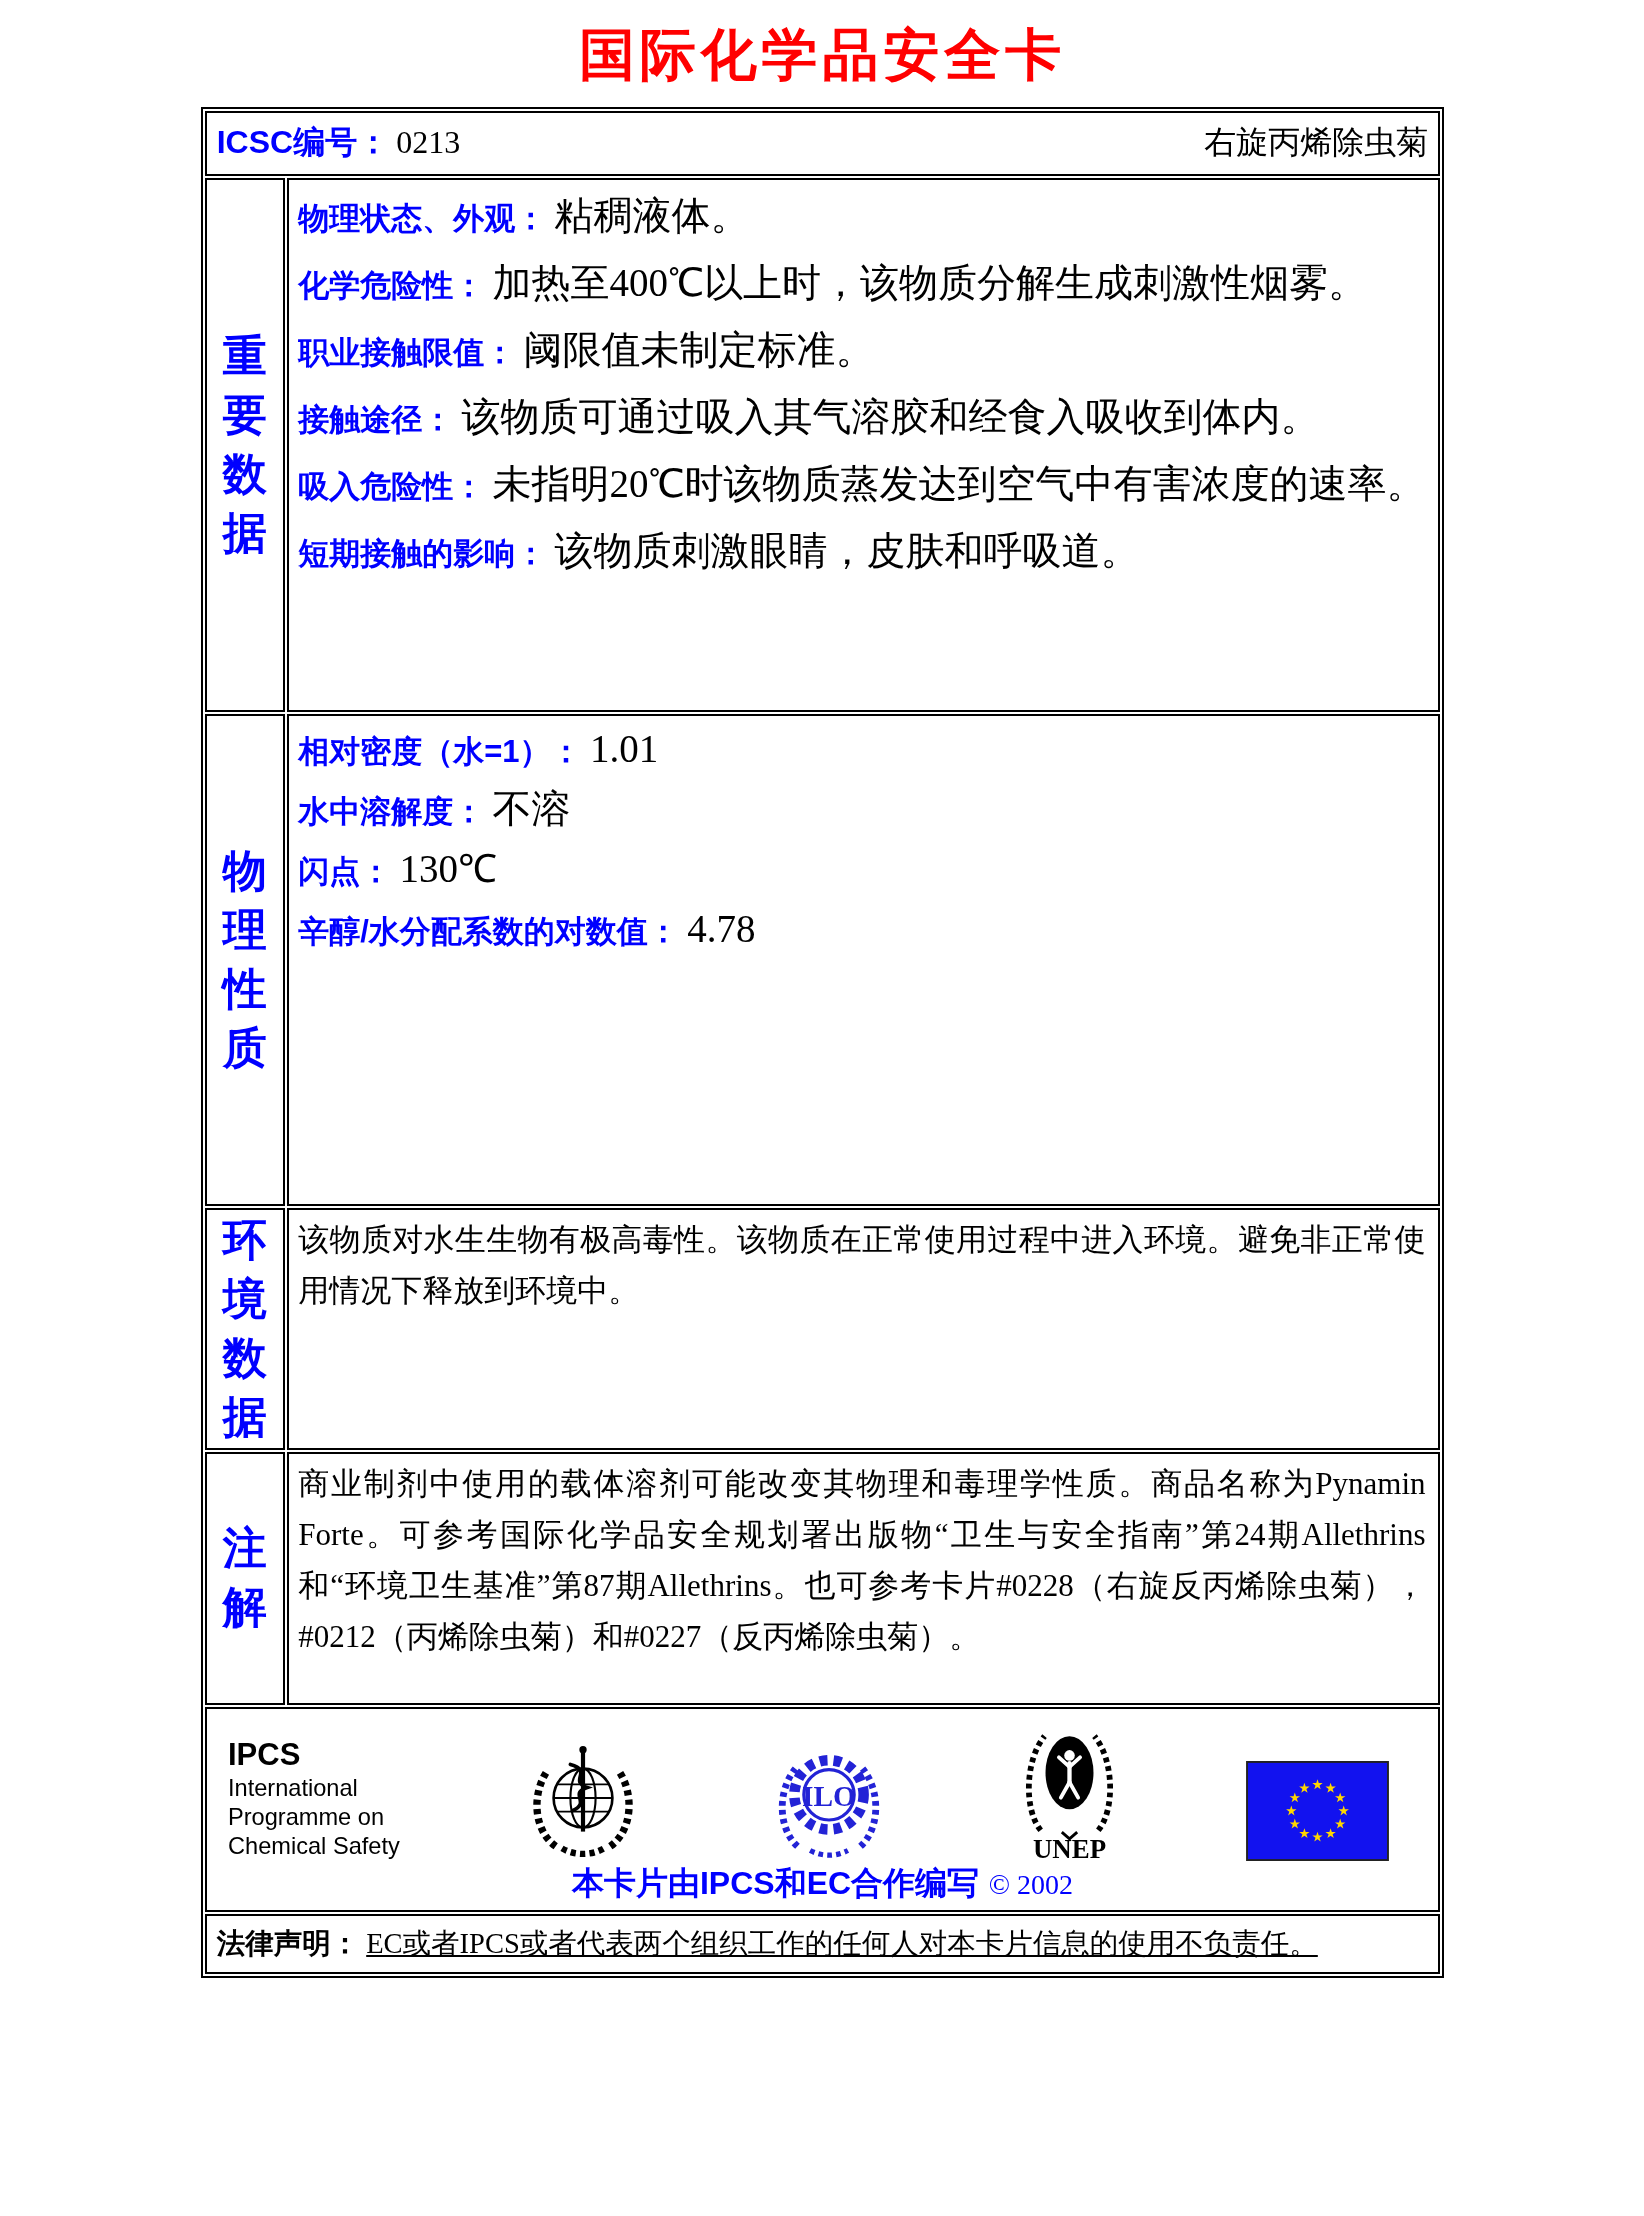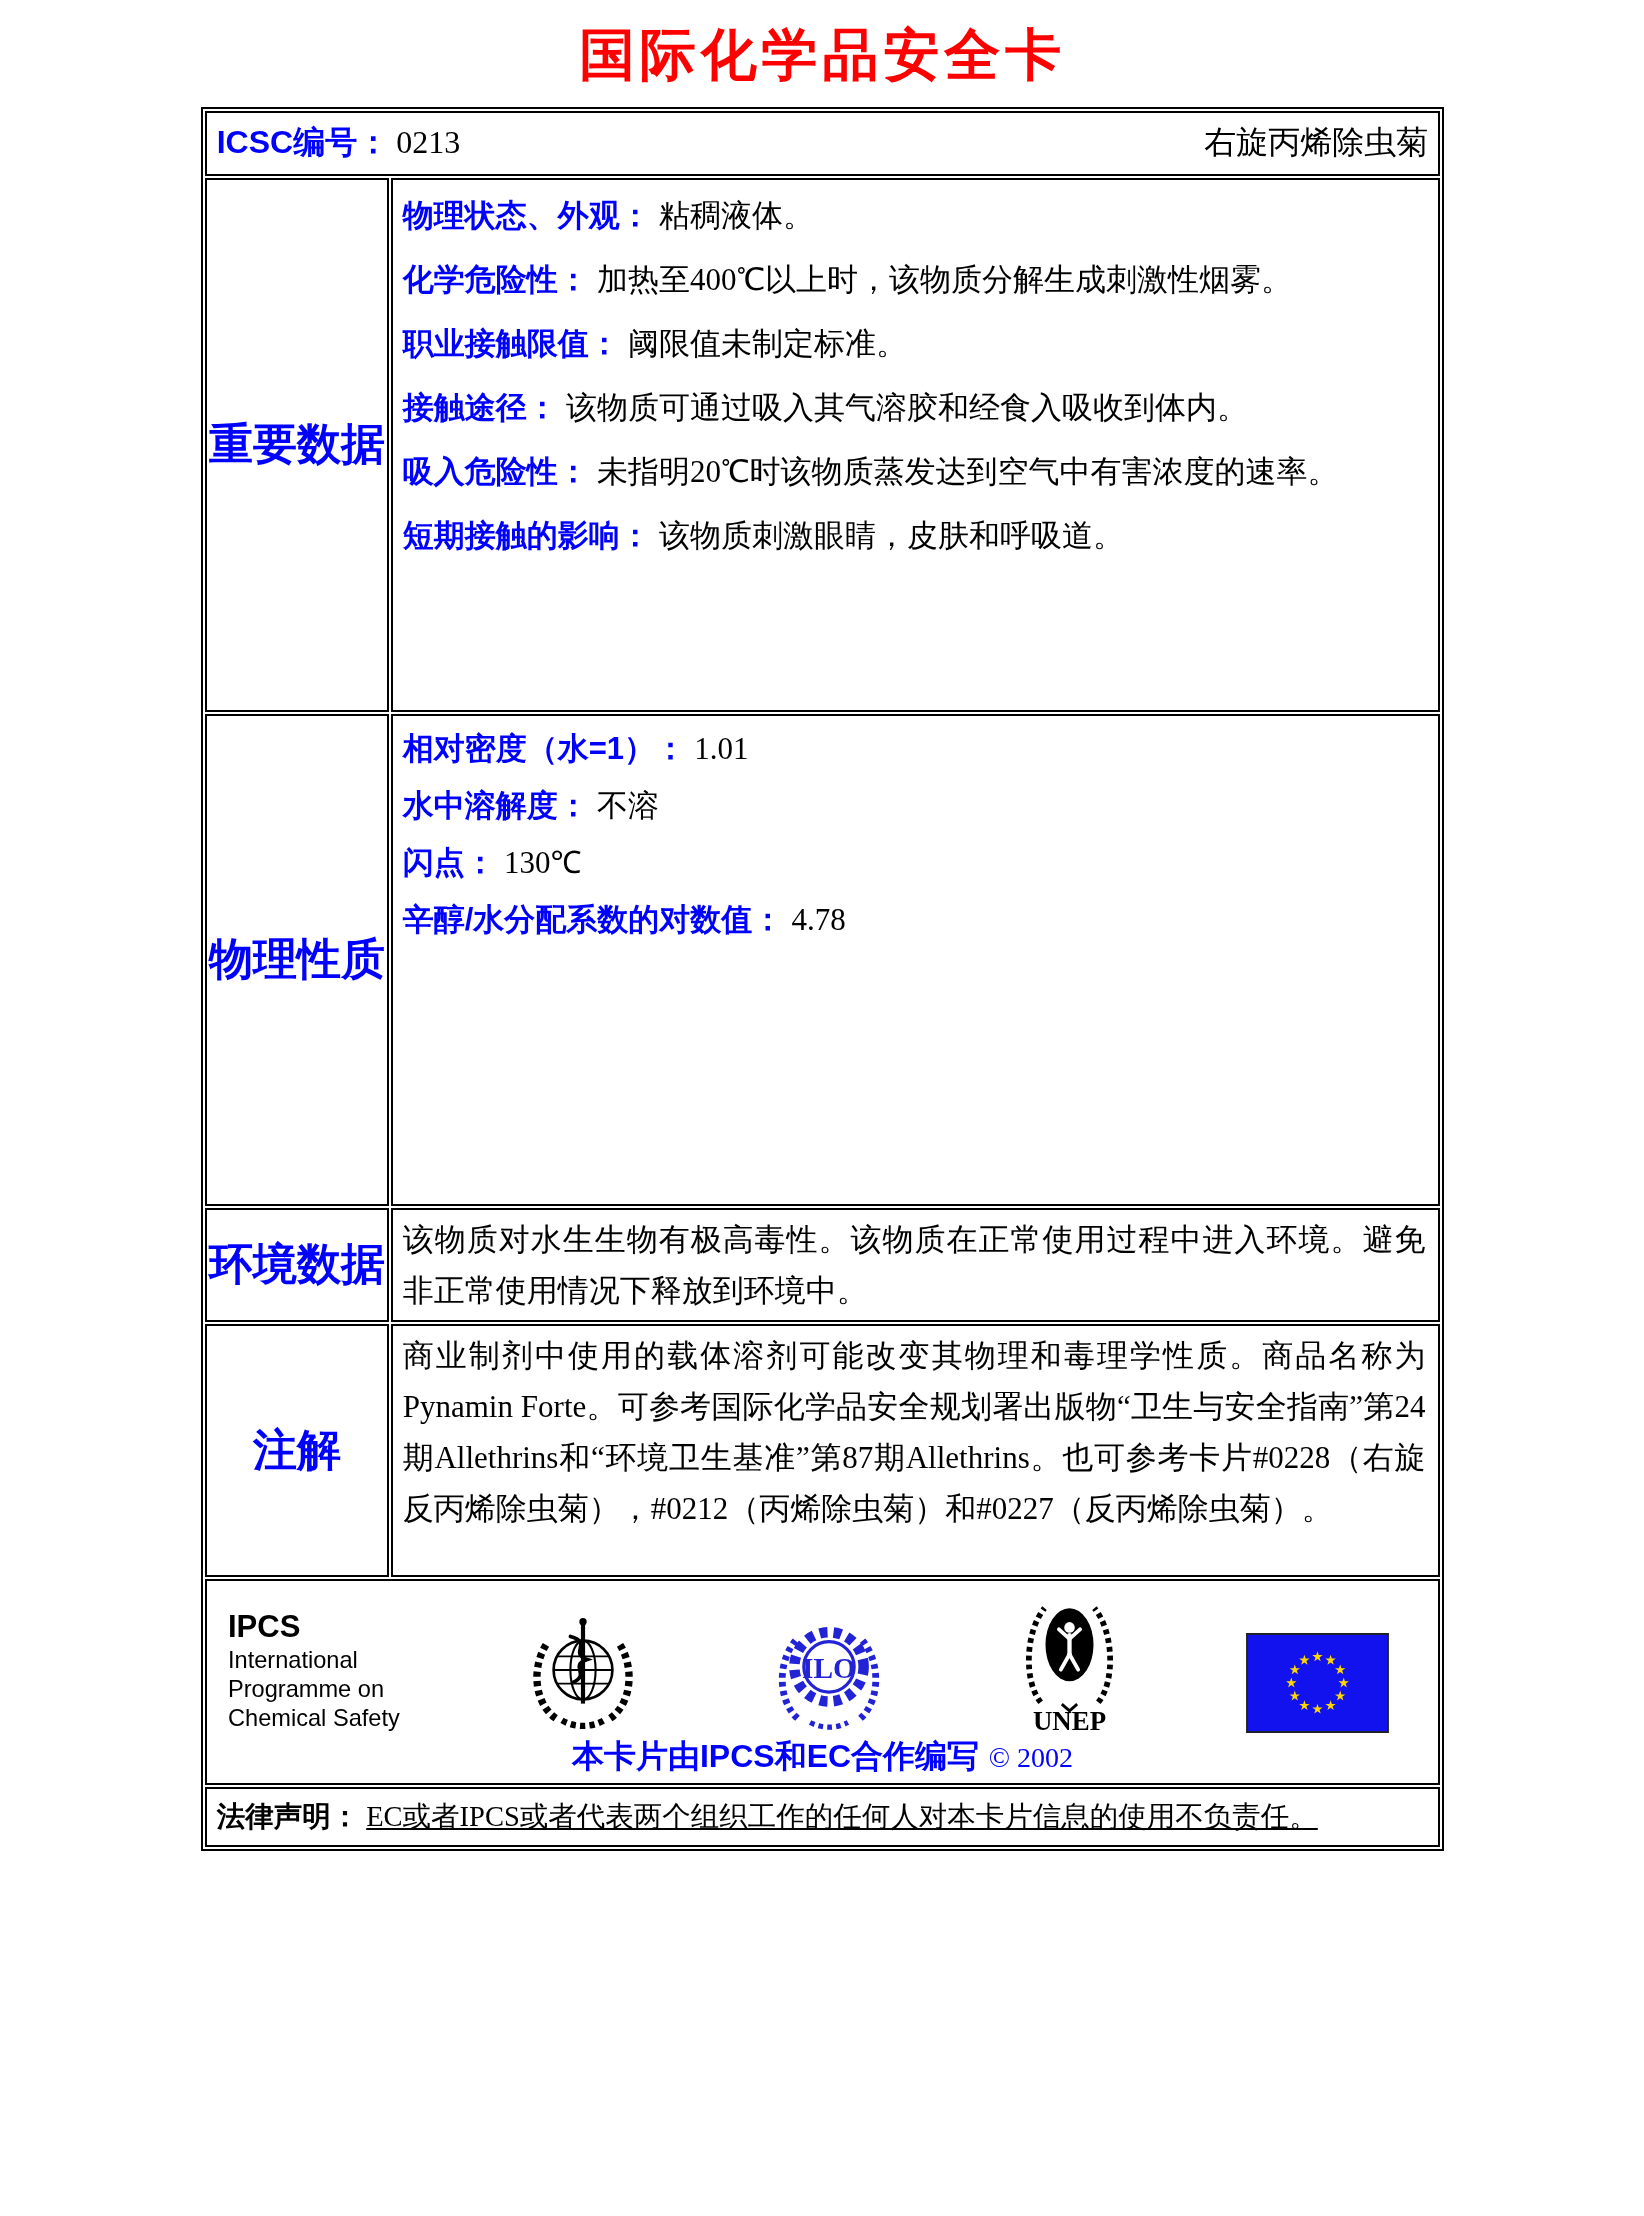--- a/index.html
+++ b/index.html
@@ -76,21 +76,21 @@
   .kv { white-space: nowrap; }
   .imp .kv  { line-height: 64px; }
   .phys .kv { line-height: 57px; }
   .kv .k {
     color: #0000ff;
     font-family: "Liberation Sans", sans-serif;
     font-weight: bold;
     font-size: 31px;
     padding-right: 8.3px;
   }
-  .kv .v { font-size: 31px; text-align: center; }
+  .kv .v { font-size: 39px; text-align: center; }
 
   .para { line-height: 51px; text-align: justify; }
   .addl { line-height: 40px; }
 
   
   .logos-cell { vertical-align: top; padding: 5.6px 7px 4.2px 7px; }
   .logos-flex {
     display: flex;
     align-items: flex-end;
     justify-content: space-between;

